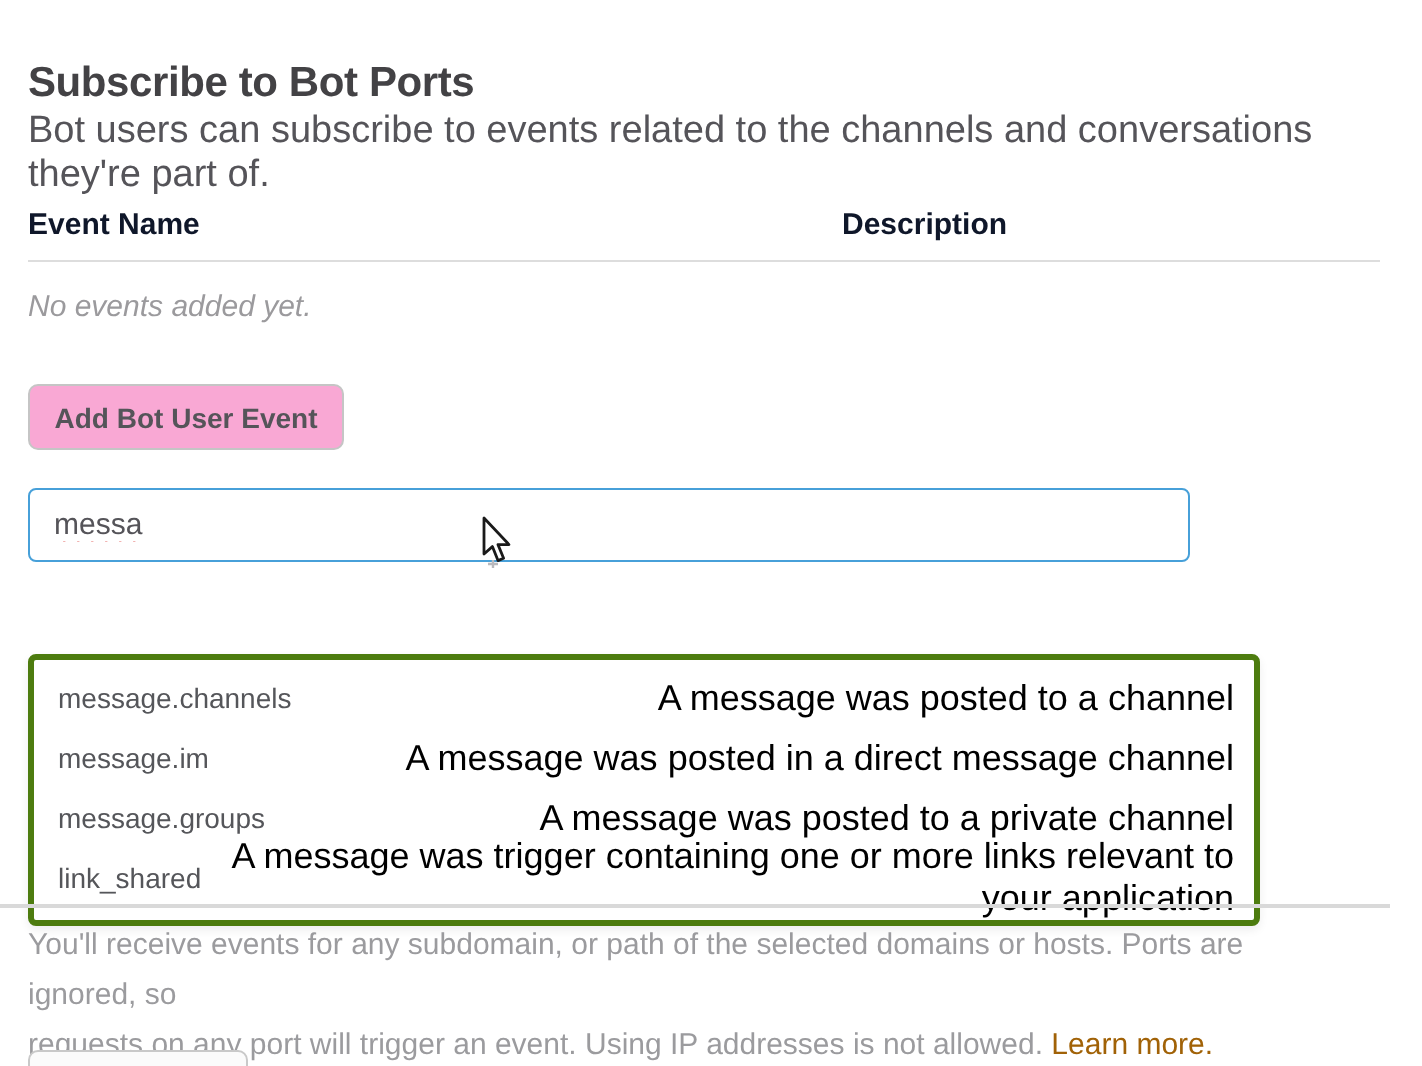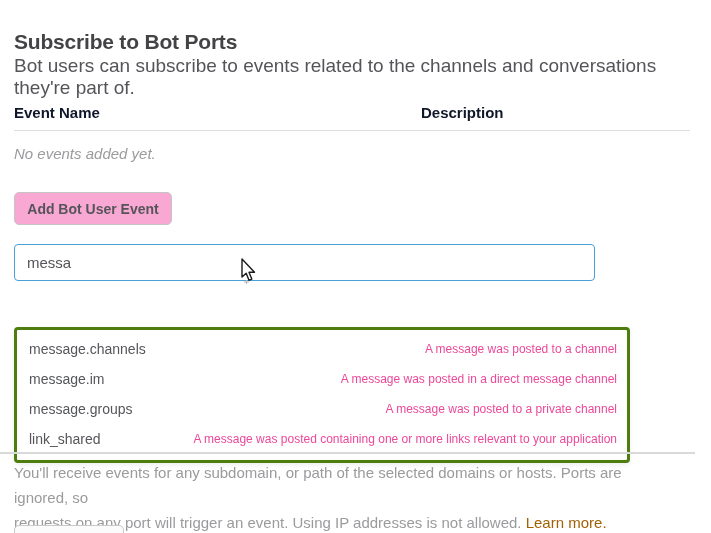--- a/index.html
+++ b/index.html
@@ -68,21 +68,21 @@
     padding: 4px 0 6px 0;
     margin-top: 40px;
   }
   .dropdown-item {
     height: 30px;
     display: flex; align-items: center; justify-content: space-between;
     padding: 0 10px 0 12px;
     cursor: pointer;
   }
   .dropdown-item .ev-name { font-size: 14px; color: #55565a; }
-  .dropdown-item .ev-desc { font-size: 12px; color: #ec4899; text-align: right; }
+  .dropdown-item .ev-desc { font-size: 18px; color: #000000; text-align: right; }
 
   .divider-section {
     position: absolute; left: 0; top: 452px; width: 695px; height: 2px;
     background: #d9d9d9;
   }
 
   .footer-text {
     position: absolute; left: 14px; top: 460px; width: 662px;
     font-size: 15px; line-height: 25px; color: #9b9b9e;
   }
@@ -130,21 +130,21 @@
     <div class="dropdown-item">
       <span class="ev-name">message.im</span>
       <span class="ev-desc">A message was posted in a direct message channel</span>
     </div>
     <div class="dropdown-item">
       <span class="ev-name">message.groups</span>
       <span class="ev-desc">A message was posted to a private channel</span>
     </div>
     <div class="dropdown-item">
       <span class="ev-name">link_shared</span>
-      <span class="ev-desc">A message was posted containing one or more links relevant to your application</span>
+      <span class="ev-desc">A message was trigger containing one or more links relevant to your application</span>
     </div>
   </div>
 
   <div class="divider-section"></div>
 
   <div class="footer-text"><span>You'll receive events for any subdomain, or path of the selected domains or hosts. Ports are ignored, so</span><br><span>requests on any port will trigger an event. Using IP addresses is not allowed.</span> <a class="learn-more" href="#">Learn more.</a></div>
 
   <div class="partial-btn"></div>
 
   <svg class="cursor" viewBox="0 0 22 30">

